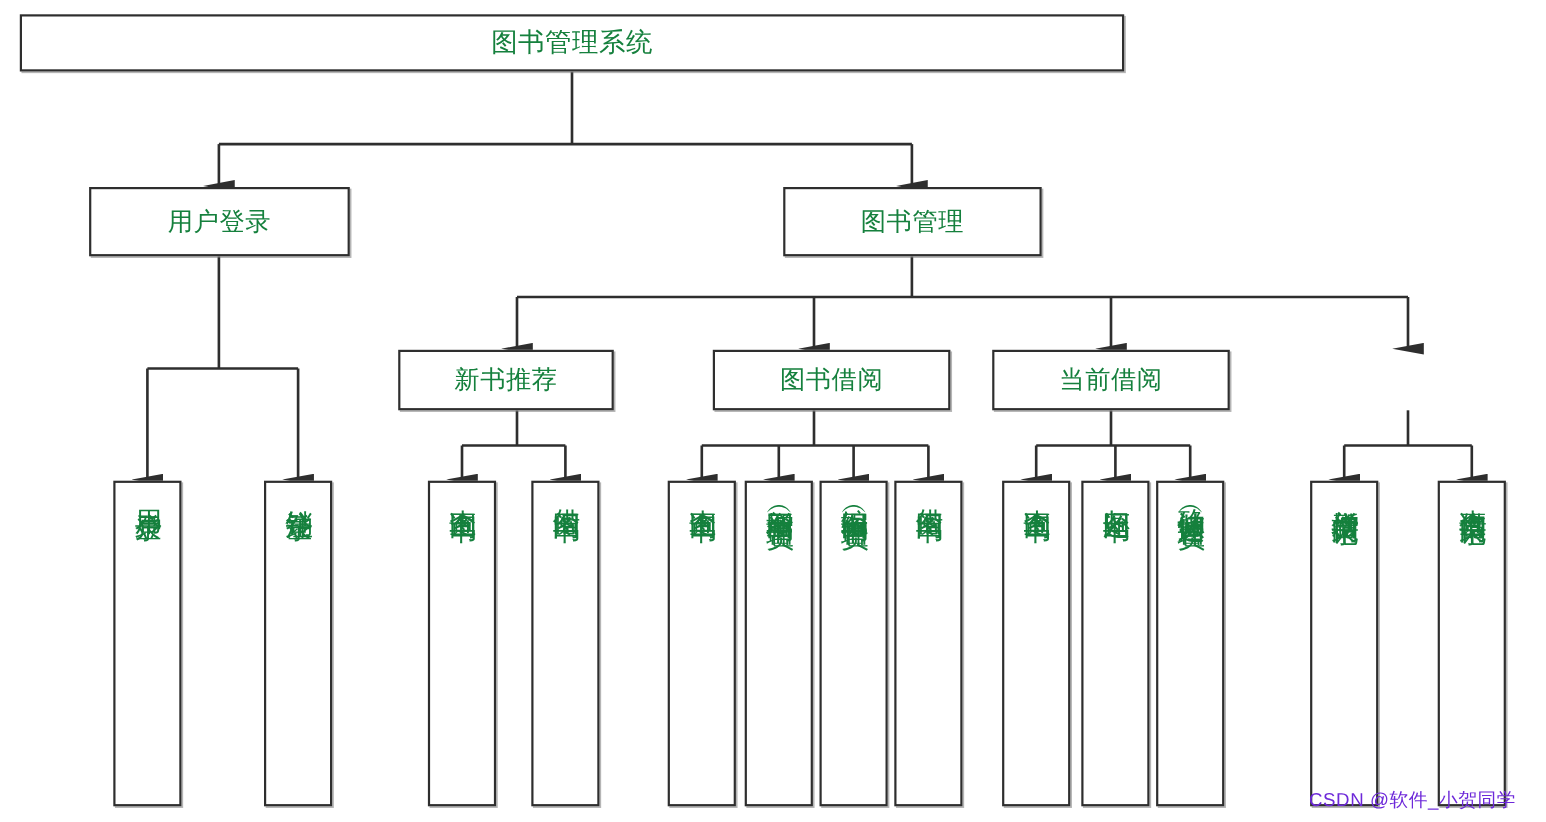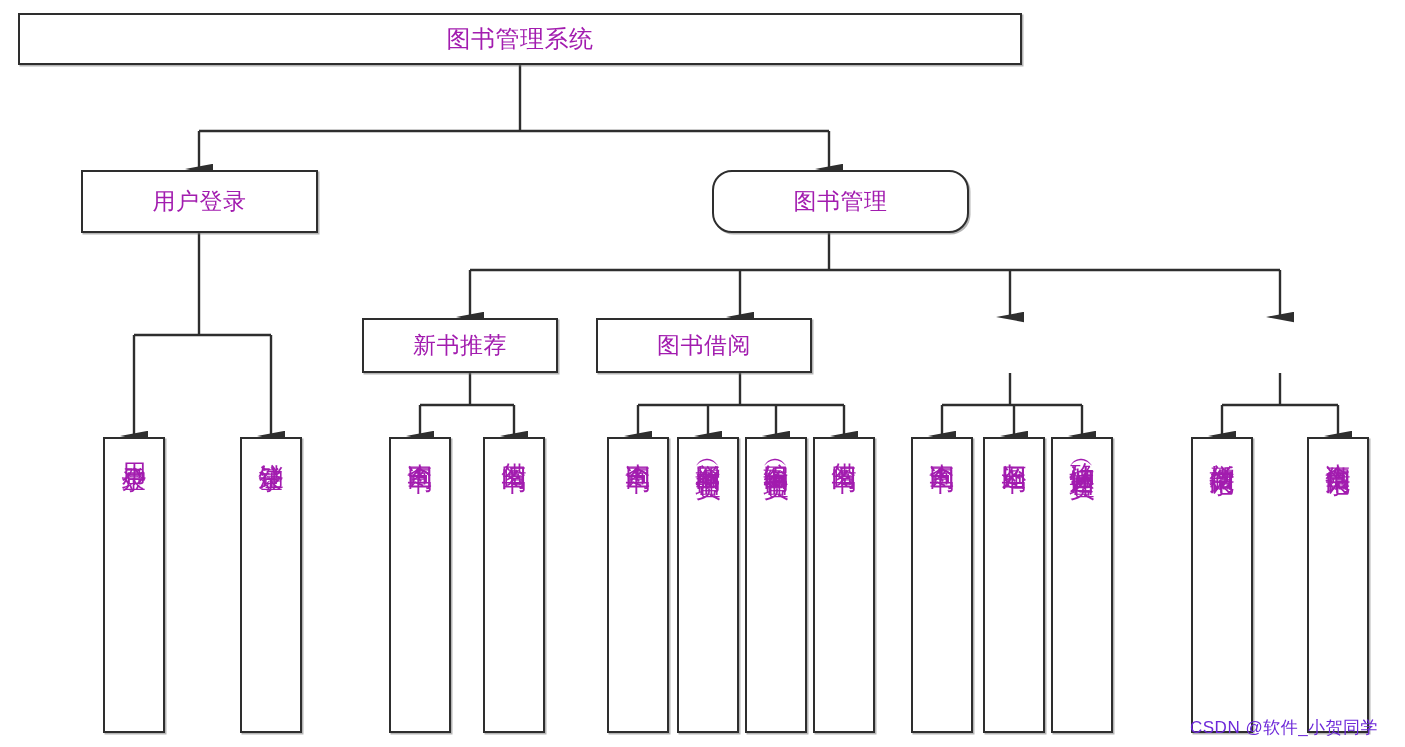--- a/index.html
+++ b/index.html
@@ -27,21 +27,21 @@
     pointer-events: none;
   }
   .node {
     position: absolute;
     box-sizing: border-box;
     background: #ffffff;
     border: 2px solid #2e2e2e;
     display: flex;
     align-items: center;
     justify-content: center;
-    color: #a21caf;
+    color: #15803d;
     box-shadow: 1.5px 1.5px 0 0 rgba(120,120,120,0.55);
   }
   .node .label {
     display: block;
     text-align: center;
     letter-spacing: 0.5px;
   }
   .node.horizontal .label {
     font-size: 23px;
     line-height: 1.2;
@@ -119,29 +119,32 @@
       </g>
   </svg>
 
   <div class="node root horizontal" style="left: 18px; top: 13px; width: 1004px; height: 52px;">
     <span class="label">图书管理系统</span>
   </div>
 
   <div class="node horizontal" style="left: 81px; top: 170px; width: 237px; height: 63px;">
     <span class="label">用户登录</span>
   </div>
-  <div class="node horizontal" style="left: 712px; top: 170px; width: 257px; height: 63px; border-radius: 20px;">
+  <div class="node horizontal" style="left: 712px; top: 170px; width: 235px; height: 63px;">
     <span class="label">图书管理</span>
   </div>
 
   <div class="node horizontal" style="left: 362px; top: 318px; width: 196px; height: 55px;">
     <span class="label">新书推荐</span>
   </div>
-  <div class="node horizontal" style="left: 596px; top: 318px; width: 216px; height: 55px;">
+  <div class="node horizontal" style="left: 648px; top: 318px; width: 216px; height: 55px;">
     <span class="label">图书借阅</span>
+  </div>
+  <div class="node horizontal" style="left: 902px; top: 318px; width: 216px; height: 55px;">
+    <span class="label">当前借阅</span>
   </div>
 
   <div class="node vertical" style="left: 103px; top: 437px; width: 62px; height: 296px;">
     <span class="label">用户登录</span>
   </div>
   <div class="node vertical" style="left: 240px; top: 437px; width: 62px; height: 296px;">
     <span class="label">注销登录</span>
   </div>
   <div class="node vertical" style="left: 389px; top: 437px; width: 62px; height: 296px;">
     <span class="label">查询图书</span>

